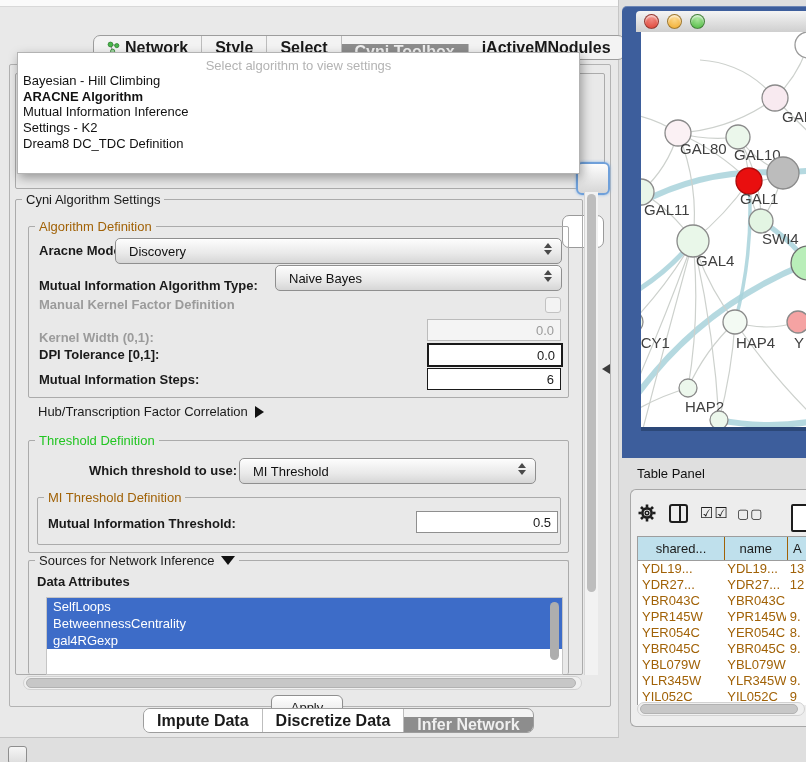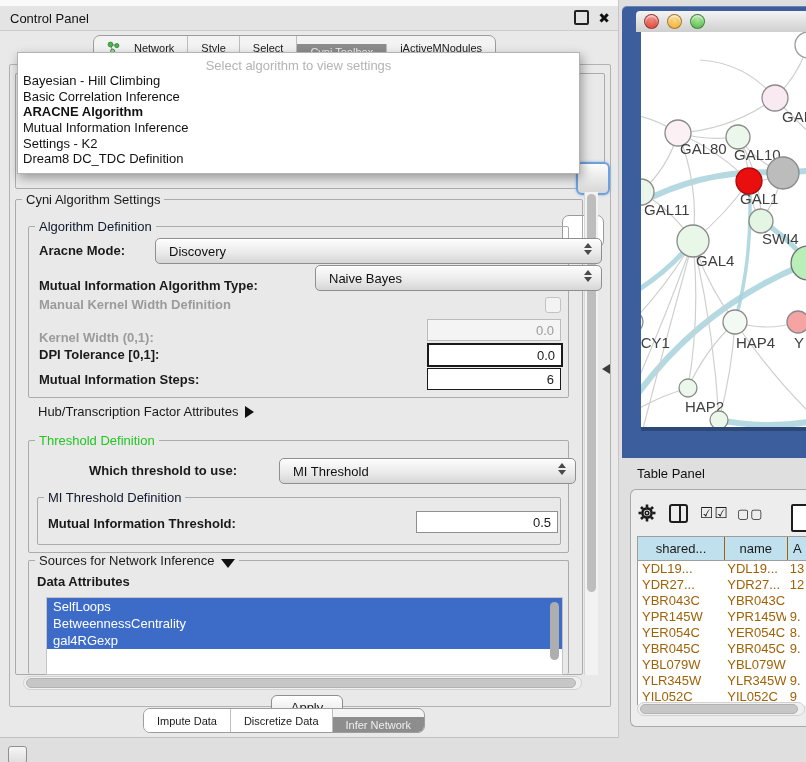--- a/index.html
+++ b/index.html
@@ -16,40 +16,40 @@
   .ctrl-window{left:0;top:0;width:618px;height:737px;background:#e9e9e9;border-right:1px solid #c6c6c6;border-bottom:1px solid #c2c2c2;}
   .top-strip{left:0;top:0;width:618px;height:6px;background:#fafafa;border-bottom:1px solid #d8d8d8;}
   .titlebar{left:0;top:6px;width:618px;height:24px;background:#e4e4e4;border-bottom:1px solid #cccccc;display:flex;align-items:center;}
   .titlebar .t{padding-left:10px;font-size:13px;color:#111;}
   .win-icons{position:absolute;right:8px;top:4px;display:flex;gap:9px;align-items:center;}
   .float-ic{width:11px;height:11px;border:2px solid #222;border-radius:2px;background:transparent;}
   .close-ic{font-size:14px;font-weight:bold;color:#111;line-height:14px;}
 
   
   .tabbar{display:flex;align-items:stretch;background:#f3f3f3;border:1px solid #9d9d9d;border-radius:7px;overflow:hidden;height:23px;}
-  .tabbar .tab{display:flex;align-items:center;gap:14px;padding:0 13px;font-size:11px;color:#1a1a1a;border-right:1px solid #bdbdbd;white-space:nowrap;}
+  .tabbar .tab{display:flex;align-items:center;gap:5px;padding:0 13px;font-size:16px;color:#1a1a1a;border-right:1px solid #bdbdbd;white-space:nowrap;font-weight:bold;}
   .tabbar .tab:last-child{border-right:none;}
   .tabbar .tab.sel{background:#8d8d8d;color:#efefef;margin-top:8px;}
   .top-tabs{left:93px;top:35px;}
   .bottom-tabs{left:143px;top:708px;}
 
   
   .main-panel{left:9px;top:64px;width:600px;height:641px;background:#e9e9e9;border:1px solid #b3b3b3;border-radius:2px;}
 
   
   .gb{position:absolute;border:1px solid #ababab;border-radius:2px;}
   .gbt{position:absolute;top:-8px;left:6px;background:#e9e9e9;padding:0 4px;font-size:13px;white-space:nowrap;}
-  .blue{color:#0f172a;}
+  .blue{color:#a16207;}
   .green{color:#22c522;}
 
   .lbl{position:absolute;font-size:13px;font-weight:bold;color:#1a1a1a;white-space:nowrap;}
   .lbl.dis{color:#9b9b9b;}
   .plain{font-weight:normal;}
 
-  .combo{position:absolute;height:24px;border:1px solid #8f8f8f;border-radius:5px;background:linear-gradient(#fdfdfd,#e9e9e9 60%,#d6d6d6);box-shadow:inset 0 1px 0 #fff;display:flex;align-items:center;margin-left:40px;}
+  .combo{position:absolute;height:24px;border:1px solid #8f8f8f;border-radius:5px;background:linear-gradient(#fdfdfd,#e9e9e9 60%,#d6d6d6);box-shadow:inset 0 1px 0 #fff;display:flex;align-items:center;}
   .combo .cv{padding-left:13px;font-size:13px;color:#111;}
   .spin{position:absolute;right:9px;top:4px;display:flex;flex-direction:column;gap:2px;}
   .spin i{display:block;width:0;height:0;border-left:4px solid transparent;border-right:4px solid transparent;}
   .spin .up{border-bottom:5px solid #4a4a4a;}
   .spin .dn{border-top:5px solid #4a4a4a;}
 
   .field{position:absolute;height:20px;background:#fff;border:1px solid #1a1a1a;font-size:13px;display:flex;align-items:center;justify-content:flex-end;padding-right:6px;}
   .field.focus{border-width:2px;}
   .field.dis{background:#f4f4f4;border:1px solid #bcbcbc;color:#9b9b9b;}
   .checkbox{position:absolute;width:14px;height:14px;border:1px solid #c2c2c2;border-radius:3px;background:#f3f3f3;}
@@ -102,27 +102,20 @@
 
   .tiny-icon{left:8px;top:746px;width:17px;height:16px;border:1px solid #8e8e8e;border-radius:3px;background:linear-gradient(#f6f6f6,#dedede);}
   .cursor{left:602px;top:364px;width:0;height:0;border-top:5px solid transparent;border-bottom:5px solid transparent;border-right:8px solid #3c3c3c;z-index:30;}
 </style>
 </head>
 <body>
 
 <div class="abs ctrl-window">
   <div class="abs top-strip"></div>
 
-  <div class="abs titlebar">
-    <span class="t">Control Panel</span>
-    <span class="win-icons">
-      <span class="float-ic"></span>
-      <span class="close-ic">✖</span>
-    </span>
-  </div>
 
   <div class="abs top-tabs tabbar">
     <div class="tab">
       <svg width="13" height="13" viewBox="0 0 13 13">
         <line x1="3.5" y1="3.5" x2="9.5" y2="4.5" stroke="#8a8a8a" stroke-width="1"></line>
         <line x1="3.5" y1="3.5" x2="5.5" y2="10" stroke="#8a8a8a" stroke-width="1"></line>
         <circle cx="3.5" cy="3.5" r="2.4" fill="#49b84b" stroke="#2e7d30" stroke-width="0.8"></circle>
         <circle cx="9.8" cy="4.6" r="2.1" fill="#49b84b" stroke="#2e7d30" stroke-width="0.8"></circle>
         <circle cx="5.6" cy="10.2" r="2.1" fill="#9bd49c" stroke="#2e7d30" stroke-width="0.8"></circle>
       </svg>
@@ -171,41 +164,41 @@
 
         <span class="lbl" style="left:10px;top:43px;margin-top:8px;">Mutual Information Algorithm Type:</span>
         <div class="combo" style="left:246px;top:38px;width:285px;">
           <span class="cv">Naive Bayes</span>
           <span class="spin">
               <i class="up"></i>
               <i class="dn"></i>
             </span>
         </div>
 
-        <span class="lbl dis" style="left:10px;top:70px;">Manual Kernel Width Definition</span>
+        <span class="lbl dis" style="left:10px;top:70px;">Manual Kernel Factor Definition</span>
         <span class="checkbox" style="left:516px;top:70px;"></span>
 
         <span class="lbl dis" style="left:10px;top:95px;margin-top:8px;">Kernel Width (0,1):</span>
         <div class="field dis" style="left:398px;top:92px;width:126px;">
             <span>0.0</span>
           </div>
 
         <span class="lbl" style="left:10px;top:120px;">DPI Tolerance [0,1]:</span>
         <div class="field focus" style="left:398px;top:116px;width:126px;">
             <span>0.0</span>
           </div>
 
         <span class="lbl" style="left:10px;top:145px;">Mutual Information Steps:</span>
         <div class="field" style="left:398px;top:141px;width:126px;">
             <span>6</span>
           </div>
       </div>
 
       <div class="abs" style="left:22px;top:204px;font-size:13px;display:flex;align-items:center;gap:7px;">
-        <span>Hub/Transcription Factor Attributes</span>
+        <span>Hub/Transcription Factor Correlation</span>
         <span style="width:0;height:0;border-top:6px solid transparent;border-bottom:6px solid transparent;border-left:9px solid #111;display:inline-block;"></span>
       </div>
 
       <div class="gb" style="left:12px;top:240px;width:539px;height:111px;">
         <span class="gbt green">Threshold Definition</span>
 
         <span class="lbl" style="left:60px;top:22px;">Which threshold to use:</span>
         <div class="combo" style="left:210px;top:17px;width:295px;text-align:right;">
           <span class="cv">MI Threshold</span>
           <span class="spin">
@@ -217,21 +210,21 @@
         <div class="gb" style="left:8px;top:56px;width:522px;height:46px;">
           <span class="gbt blue">MI Threshold Definition</span>
           <span class="lbl" style="left:10px;top:18px;">Mutual Information Threshold:</span>
           <div class="field" style="left:378px;top:13px;width:134px;border-color:#8f8f8f;">
               <span>0.5</span>
             </div>
         </div>
       </div>
 
       <div class="gb" style="left:12px;top:360px;width:539px;height:113px;border-bottom:none;">
-        <span class="gbt plain" style="display:flex;align-items:flex-end;gap:6px;">
+        <span class="gbt plain" style="display:flex;align-items:center;gap:6px;">
           <span>Sources for Network Inference</span>
           <span style="width:0;height:0;border-left:7px solid transparent;border-right:7px solid transparent;border-top:9px solid #111;display:inline-block;"></span>
         </span>
         <span class="lbl" style="left:8px;top:13px;">Data Attributes</span>
 
         <div class="attr-list" style="left:17px;top:36px;width:515px;height:76px;">
           <div class="attr-item">SelfLoops</div>
           <div class="attr-item">BetweennessCentrality</div>
           <div class="attr-item">gal4RGexp</div>
           <div class="list-vscroll" style="right:3px;top:4px;height:58px;"></div>
@@ -257,21 +250,20 @@
       </div>
     <div class="tab sel">
         <span>Infer Network</span>
       </div>
   </div>
 </div>
 
 <div class="abs dropdown">
   <div class="dd-prompt">Select algorithm to view settings</div>
   <div class="dd-item">Bayesian - Hill Climbing</div>
-  <div class="dd-item">Basic Correlation Inference</div>
   <div class="dd-item bold">ARACNE Algorithm</div>
   <div class="dd-item">Mutual Information Inference</div>
   <div class="dd-item">Settings - K2</div>
   <div class="dd-item">Dream8 DC_TDC Definition</div>
 </div>
 
 <div class="abs cursor"></div>
 
 <div class="abs net-frame"></div>
 <div class="abs net-titlebar">

